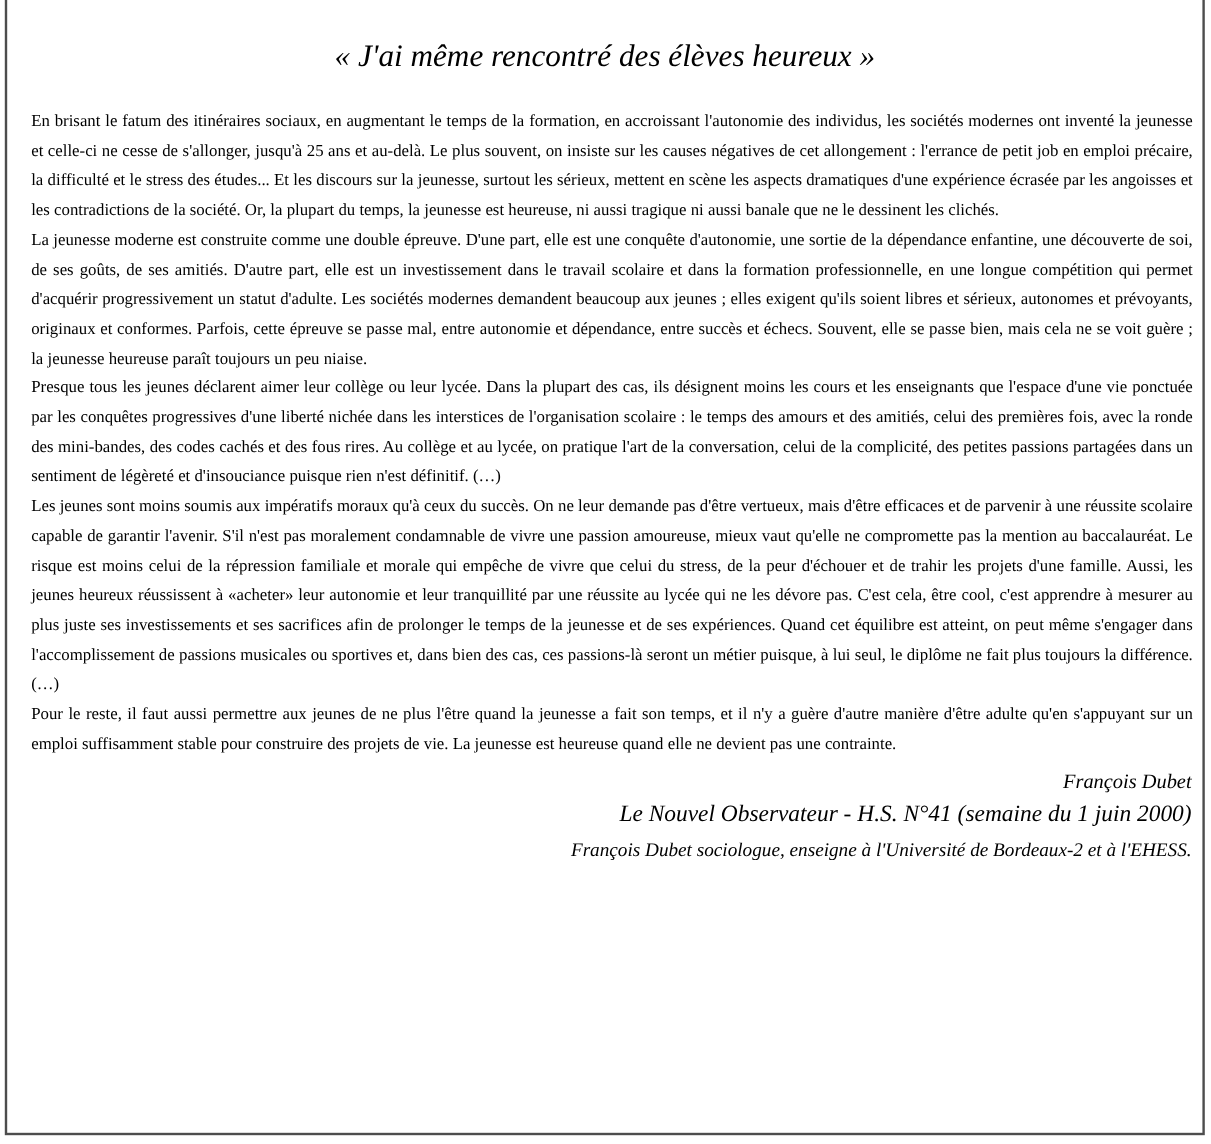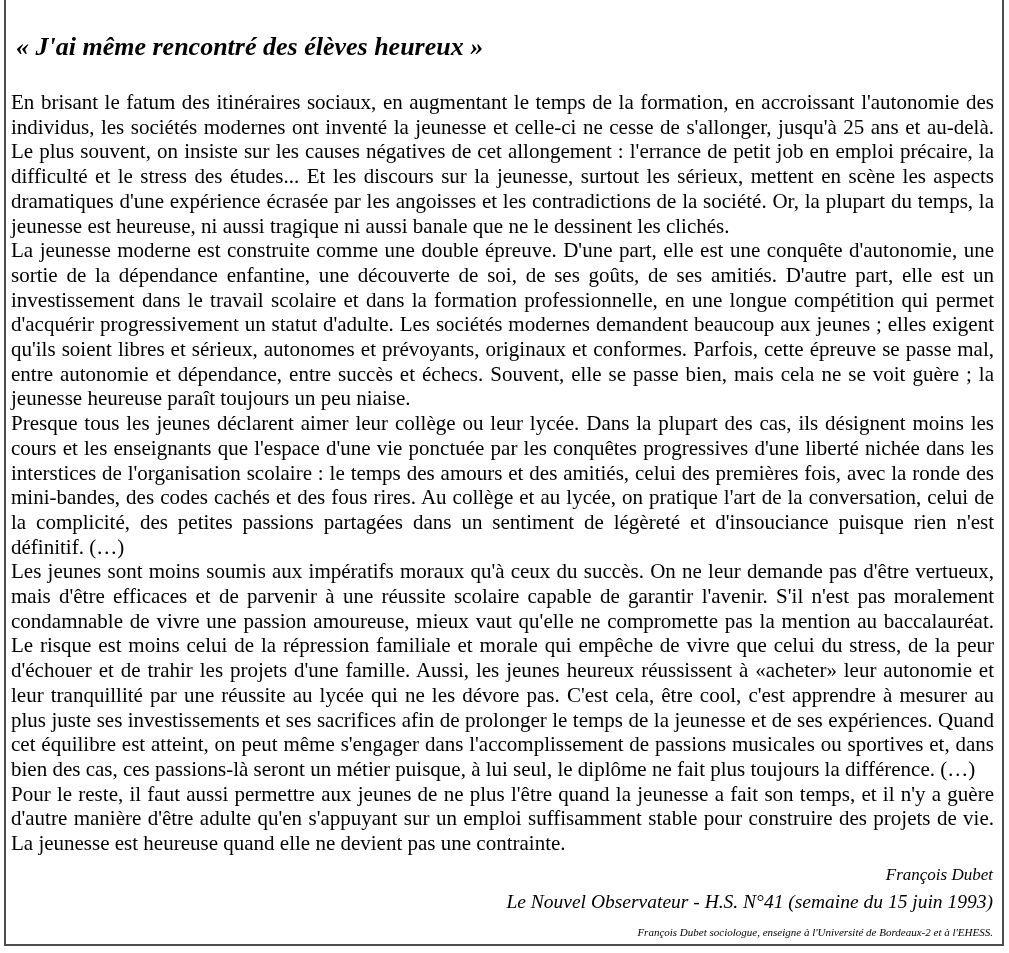--- a/index.html
+++ b/index.html
@@ -20,30 +20,31 @@
     left: 4px;
     top: -4px;
     width: 1000px;
     height: 950px;
     border: 2px solid #4d4d4d;
     box-sizing: border-box;
     background: #ffffff;
   }
   .title {
     margin: 34px 10px 0 10px;
+    text-align: center;
     font-size: 26px;
-    font-weight: bold;
+    font-weight: normal;
     font-style: italic;
     line-height: 30px;
   }
   .body-text {
     margin-top: 28px;
-    padding: 0 8px 0 5px;
+    padding: 0 8px 0 20px;
     text-align: justify;
-    font-size: 21px;
+    font-size: 14px;
     line-height: 24.7px;
   }
   .body-text p {
     margin: 0;
     padding: 0;
   }
   .signature {
     margin-top: 6px;
     padding-right: 9px;
     text-align: right;
@@ -52,36 +53,36 @@
   .sig-author {
     font-size: 17px;
     line-height: 26px;
   }
   .sig-source {
     font-size: 19.5px;
     line-height: 27px;
   }
   .sig-note {
     margin-top: 7px;
-    font-size: 11px;
+    font-size: 16px;
     line-height: 20px;
   }
 </style>
 </head>
 <body>
 
 <div class="frame">
   <h1 class="title">« J'ai même rencontré des élèves heureux »</h1>
 
   <div class="body-text">
       <p>En brisant le fatum des itinéraires sociaux, en augmentant le temps de la formation, en accroissant l'autonomie des individus, les sociétés modernes ont inventé la jeunesse et celle-ci ne cesse de s'allonger, jusqu'à 25 ans et au-delà. Le plus souvent, on insiste sur les causes négatives de cet allongement : l'errance de petit job en emploi précaire, la difficulté et le stress des études... Et les discours sur la jeunesse, surtout les sérieux, mettent en scène les aspects dramatiques d'une expérience écrasée par les angoisses et les contradictions de la société. Or, la plupart du temps, la jeunesse est heureuse, ni aussi tragique ni aussi banale que ne le dessinent les clichés.</p>
       <p>La jeunesse moderne est construite comme une double épreuve. D'une part, elle est une conquête d'autonomie, une sortie de la dépendance enfantine, une découverte de soi, de ses goûts, de ses amitiés. D'autre part, elle est un investissement dans le travail scolaire et dans la formation professionnelle, en une longue compétition qui permet d'acquérir progressivement un statut d'adulte. Les sociétés modernes demandent beaucoup aux jeunes ; elles exigent qu'ils soient libres et sérieux, autonomes et prévoyants, originaux et conformes. Parfois, cette épreuve se passe mal, entre autonomie et dépendance, entre succès et échecs. Souvent, elle se passe bien, mais cela ne se voit guère ; la jeunesse heureuse paraît toujours un peu niaise.</p>
       <p>Presque tous les jeunes déclarent aimer leur collège ou leur lycée. Dans la plupart des cas, ils désignent moins les cours et les enseignants que l'espace d'une vie ponctuée par les conquêtes progressives d'une liberté nichée dans les interstices de l'organisation scolaire : le temps des amours et des amitiés, celui des premières fois, avec la ronde des mini-bandes, des codes cachés et des fous rires. Au collège et au lycée, on pratique l'art de la conversation, celui de la complicité, des petites passions partagées dans un sentiment de légèreté et d'insouciance puisque rien n'est définitif. (…)</p>
       <p>Les jeunes sont moins soumis aux impératifs moraux qu'à ceux du succès. On ne leur demande pas d'être vertueux, mais d'être efficaces et de parvenir à une réussite scolaire capable de garantir l'avenir. S'il n'est pas moralement condamnable de vivre une passion amoureuse, mieux vaut qu'elle ne compromette pas la mention au baccalauréat. Le risque est moins celui de la répression familiale et morale qui empêche de vivre que celui du stress, de la peur d'échouer et de trahir les projets d'une famille. Aussi, les jeunes heureux réussissent à «acheter» leur autonomie et leur tranquillité par une réussite au lycée qui ne les dévore pas. C'est cela, être cool, c'est apprendre à mesurer au plus juste ses investissements et ses sacrifices afin de prolonger le temps de la jeunesse et de ses expériences. Quand cet équilibre est atteint, on peut même s'engager dans l'accomplissement de passions musicales ou sportives et, dans bien des cas, ces passions-là seront un métier puisque, à lui seul, le diplôme ne fait plus toujours la différence. (…)</p>
       <p>Pour le reste, il faut aussi permettre aux jeunes de ne plus l'être quand la jeunesse a fait son temps, et il n'y a guère d'autre manière d'être adulte qu'en s'appuyant sur un emploi suffisamment stable pour construire des projets de vie. La jeunesse est heureuse quand elle ne devient pas une contrainte.</p>
     </div>
 
   <div class="signature">
     <div class="sig-author">François Dubet</div>
-    <div class="sig-source">Le Nouvel Observateur - H.S. N°41 (semaine du 15 juin 1993)</div>
+    <div class="sig-source">Le Nouvel Observateur - H.S. N°41 (semaine du 1 juin 2000)</div>
     <div class="sig-note">François Dubet sociologue, enseigne à l'Université de Bordeaux-2 et à l'EHESS.</div>
   </div>
 </div>
 
 </body></html>

